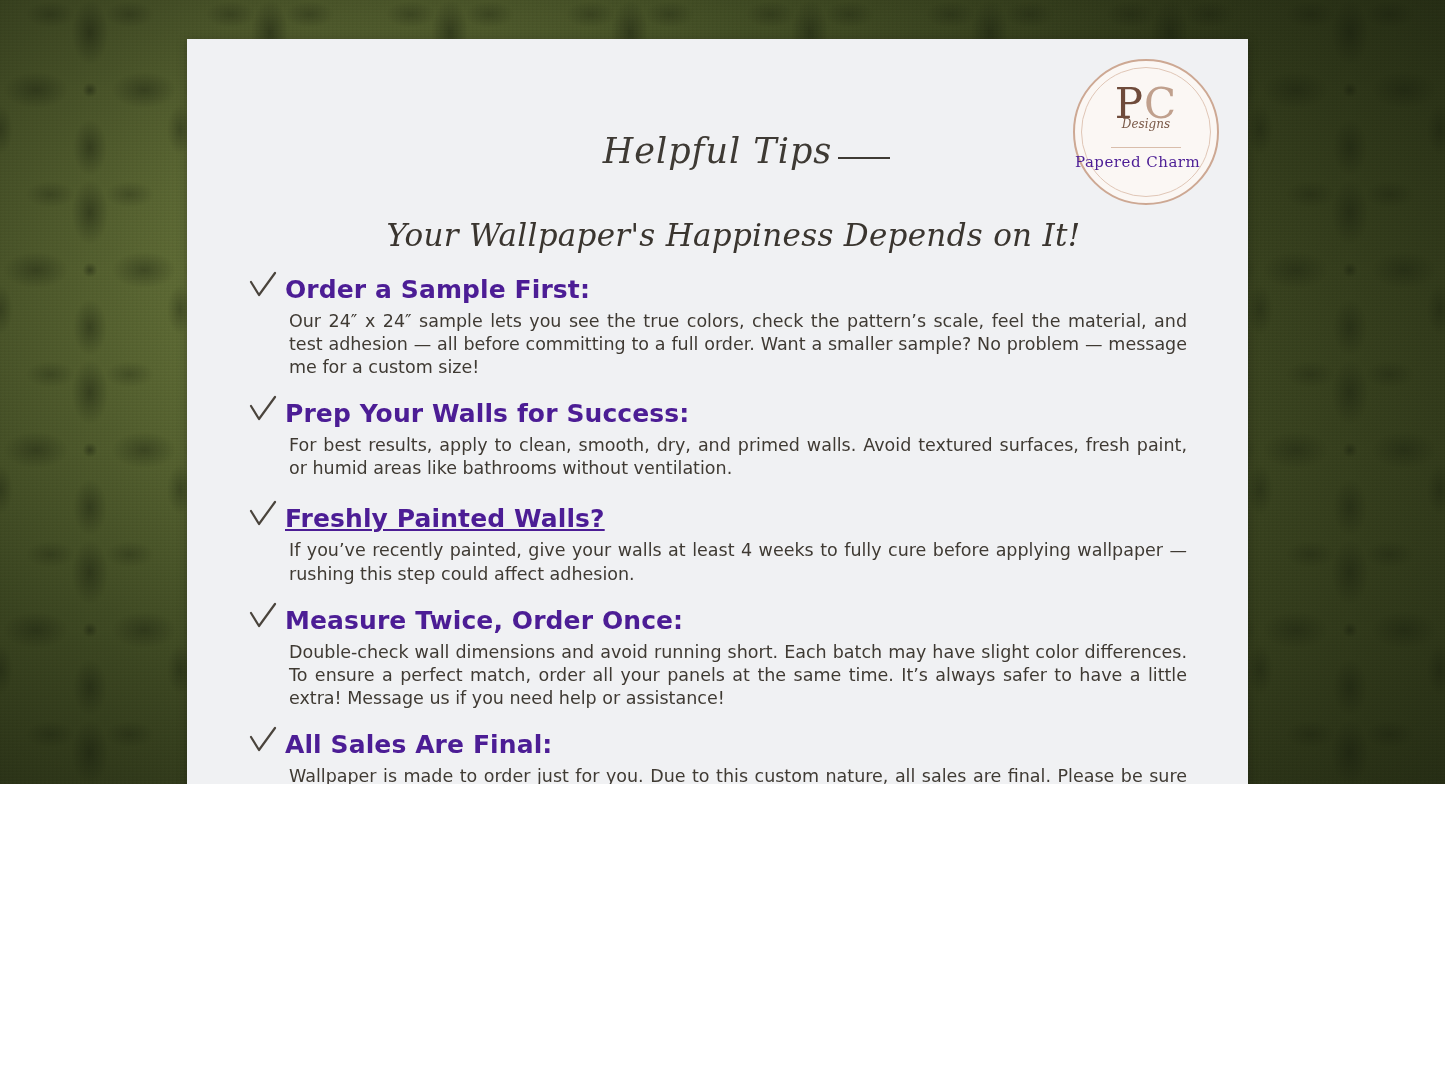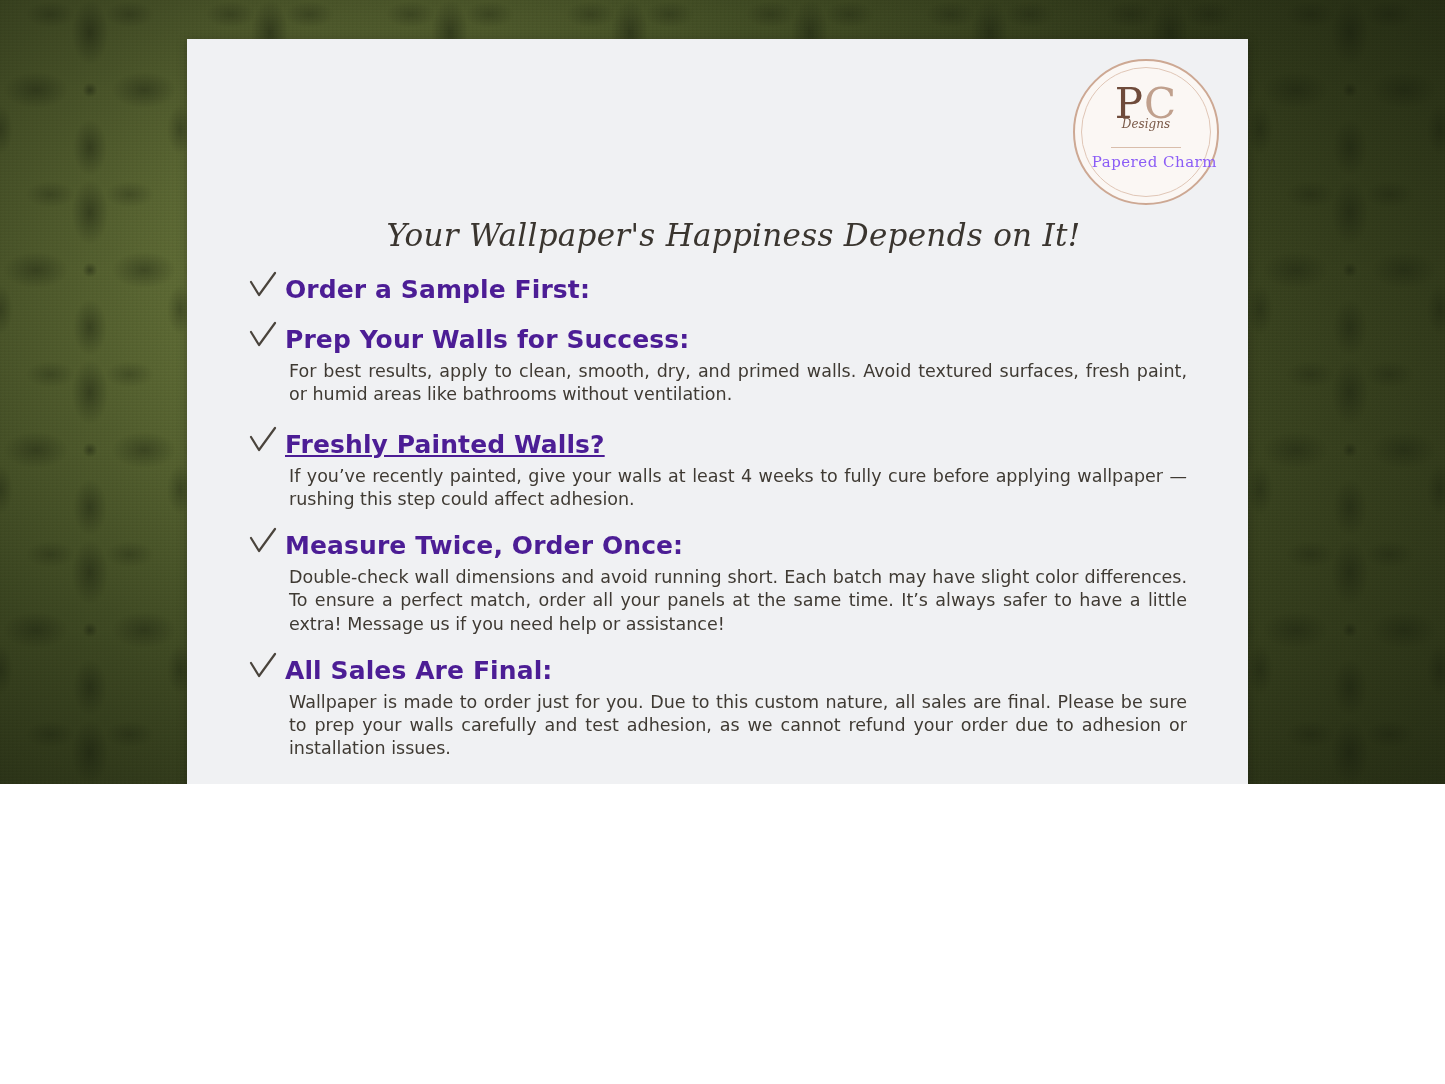--- a/index.html
+++ b/index.html
@@ -112,25 +112,25 @@
     text-align: center;
     font-family: "DejaVu Serif", serif;
     font-style: italic;
     font-size: 12px;
     color: #7a5a49;
   }
   .logo-name {
     position: absolute;
     left: 0; right: 0;
     top: 92px;
-    text-align: right;
+    text-align: left;
     font-family: "DejaVu Serif", serif;
     font-size: 15px;
     letter-spacing: 0.5px;
-    color: #8b5cf6;
+    color: #4c1d95;
   }
   .logo-rule {
     position: absolute;
     left: 36px;
     right: 36px;
     top: 86px;
     height: 1px;
     background: #d9bdab;
   }
 
@@ -234,33 +234,37 @@
   <div id="card">
 
     <div class="logo">
       <div class="logo-inner"></div>
       <div class="logo-mono"><span>P</span><span class="c">C</span></div>
       <div class="logo-script">Designs</div>
       <div class="logo-rule"></div>
       <div class="logo-name">Papered Charm</div>
     </div>
 
+    <div class="title-wrap">
+      <span class="title-main">Helpful Tips</span>
+    </div>
     <div class="subtitle-wrap">
       <span class="subtitle">Your Wallpaper's Happiness Depends on It!</span>
     </div>
 
     <div id="tips">
 
       <div class="tip">
         <span class="check">
           <svg width="28" height="28" viewBox="0 0 28 28">
               <path d="M2 11 L10 24 L26 2" fill="none" stroke="currentColor" stroke-width="2.2" stroke-linecap="round" stroke-linejoin="round"></path>
             </svg>
         </span>
         <p class="tip-head">Order a Sample First:</p>
+        <p class="tip-body">Our 24″ x 24″ sample lets you see the true colors, check the pattern’s scale, feel the material, and test adhesion — all before committing to a full order. Want a smaller sample? No problem — message me for a custom size!</p>
       </div>
 
       <div class="tip">
         <span class="check">
           <svg width="28" height="28" viewBox="0 0 28 28">
               <path d="M2 11 L10 24 L26 2" fill="none" stroke="currentColor" stroke-width="2.2" stroke-linecap="round" stroke-linejoin="round"></path>
             </svg>
         </span>
         <p class="tip-head">Prep Your Walls for Success:</p>
         <p class="tip-body">For best results, apply to clean, smooth, dry, and primed walls. Avoid textured surfaces, fresh paint, or humid areas like bathrooms without ventilation.</p>

